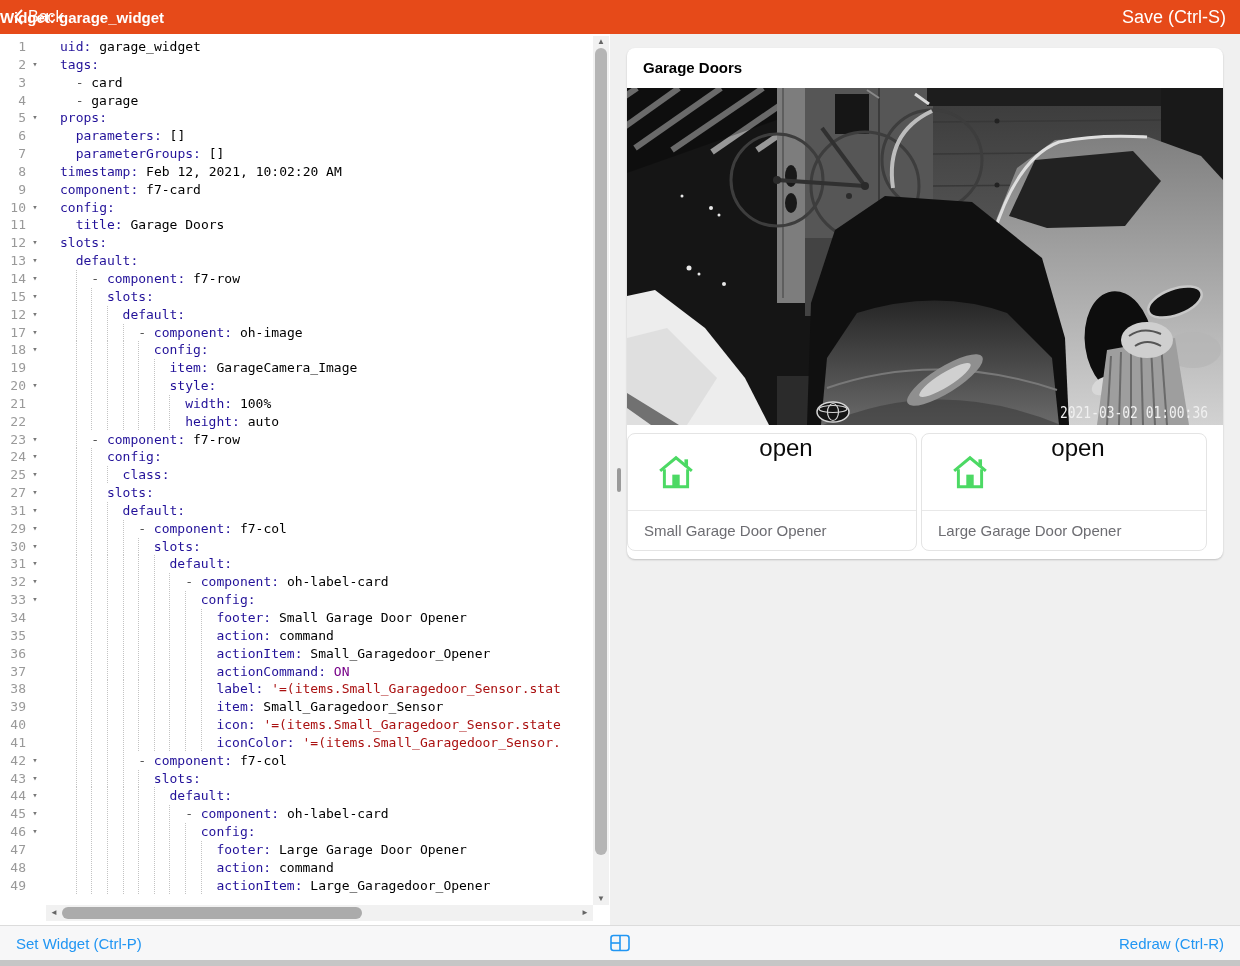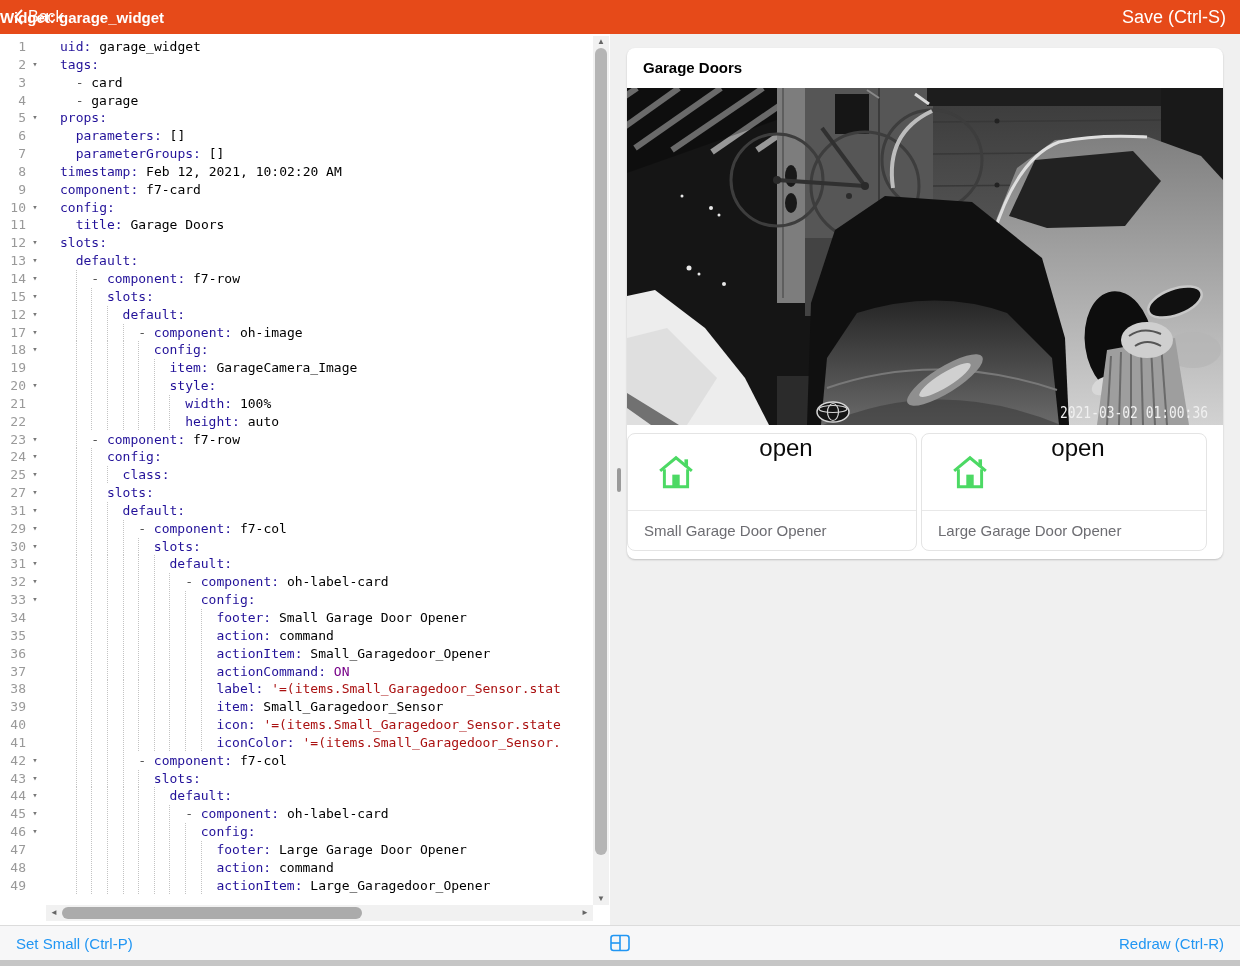--- a/index.html
+++ b/index.html
@@ -294,21 +294,21 @@
           </div>
           <div class="opener-label">open</div>
         </div>
         <div class="opener-foot">Large Garage Door Opener</div>
       </div>
     </div>
   </div>
 </div>
 
 <div class="abs btoolbar">
-  <span class="link">Set Small (Ctrl-P)</span>
+  <span class="link">Set Widget (Ctrl-P)</span>
   <span class="split-btn">
     <svg width="20" height="18" viewBox="0 0 20 18">
       <rect x="1" y="1.5" width="18" height="15" rx="2.5" fill="none" stroke="#2196f3" stroke-width="1.6"></rect>
       <line x1="10" y1="1.5" x2="10" y2="16.5" stroke="#2196f3" stroke-width="1.6"></line>
       <line x1="1" y1="9" x2="10" y2="9" stroke="#2196f3" stroke-width="1.6"></line>
     </svg>
   </span>
   <span class="link">Redraw (Ctrl-R)</span>
 </div>
 <div class="abs strip"></div>

